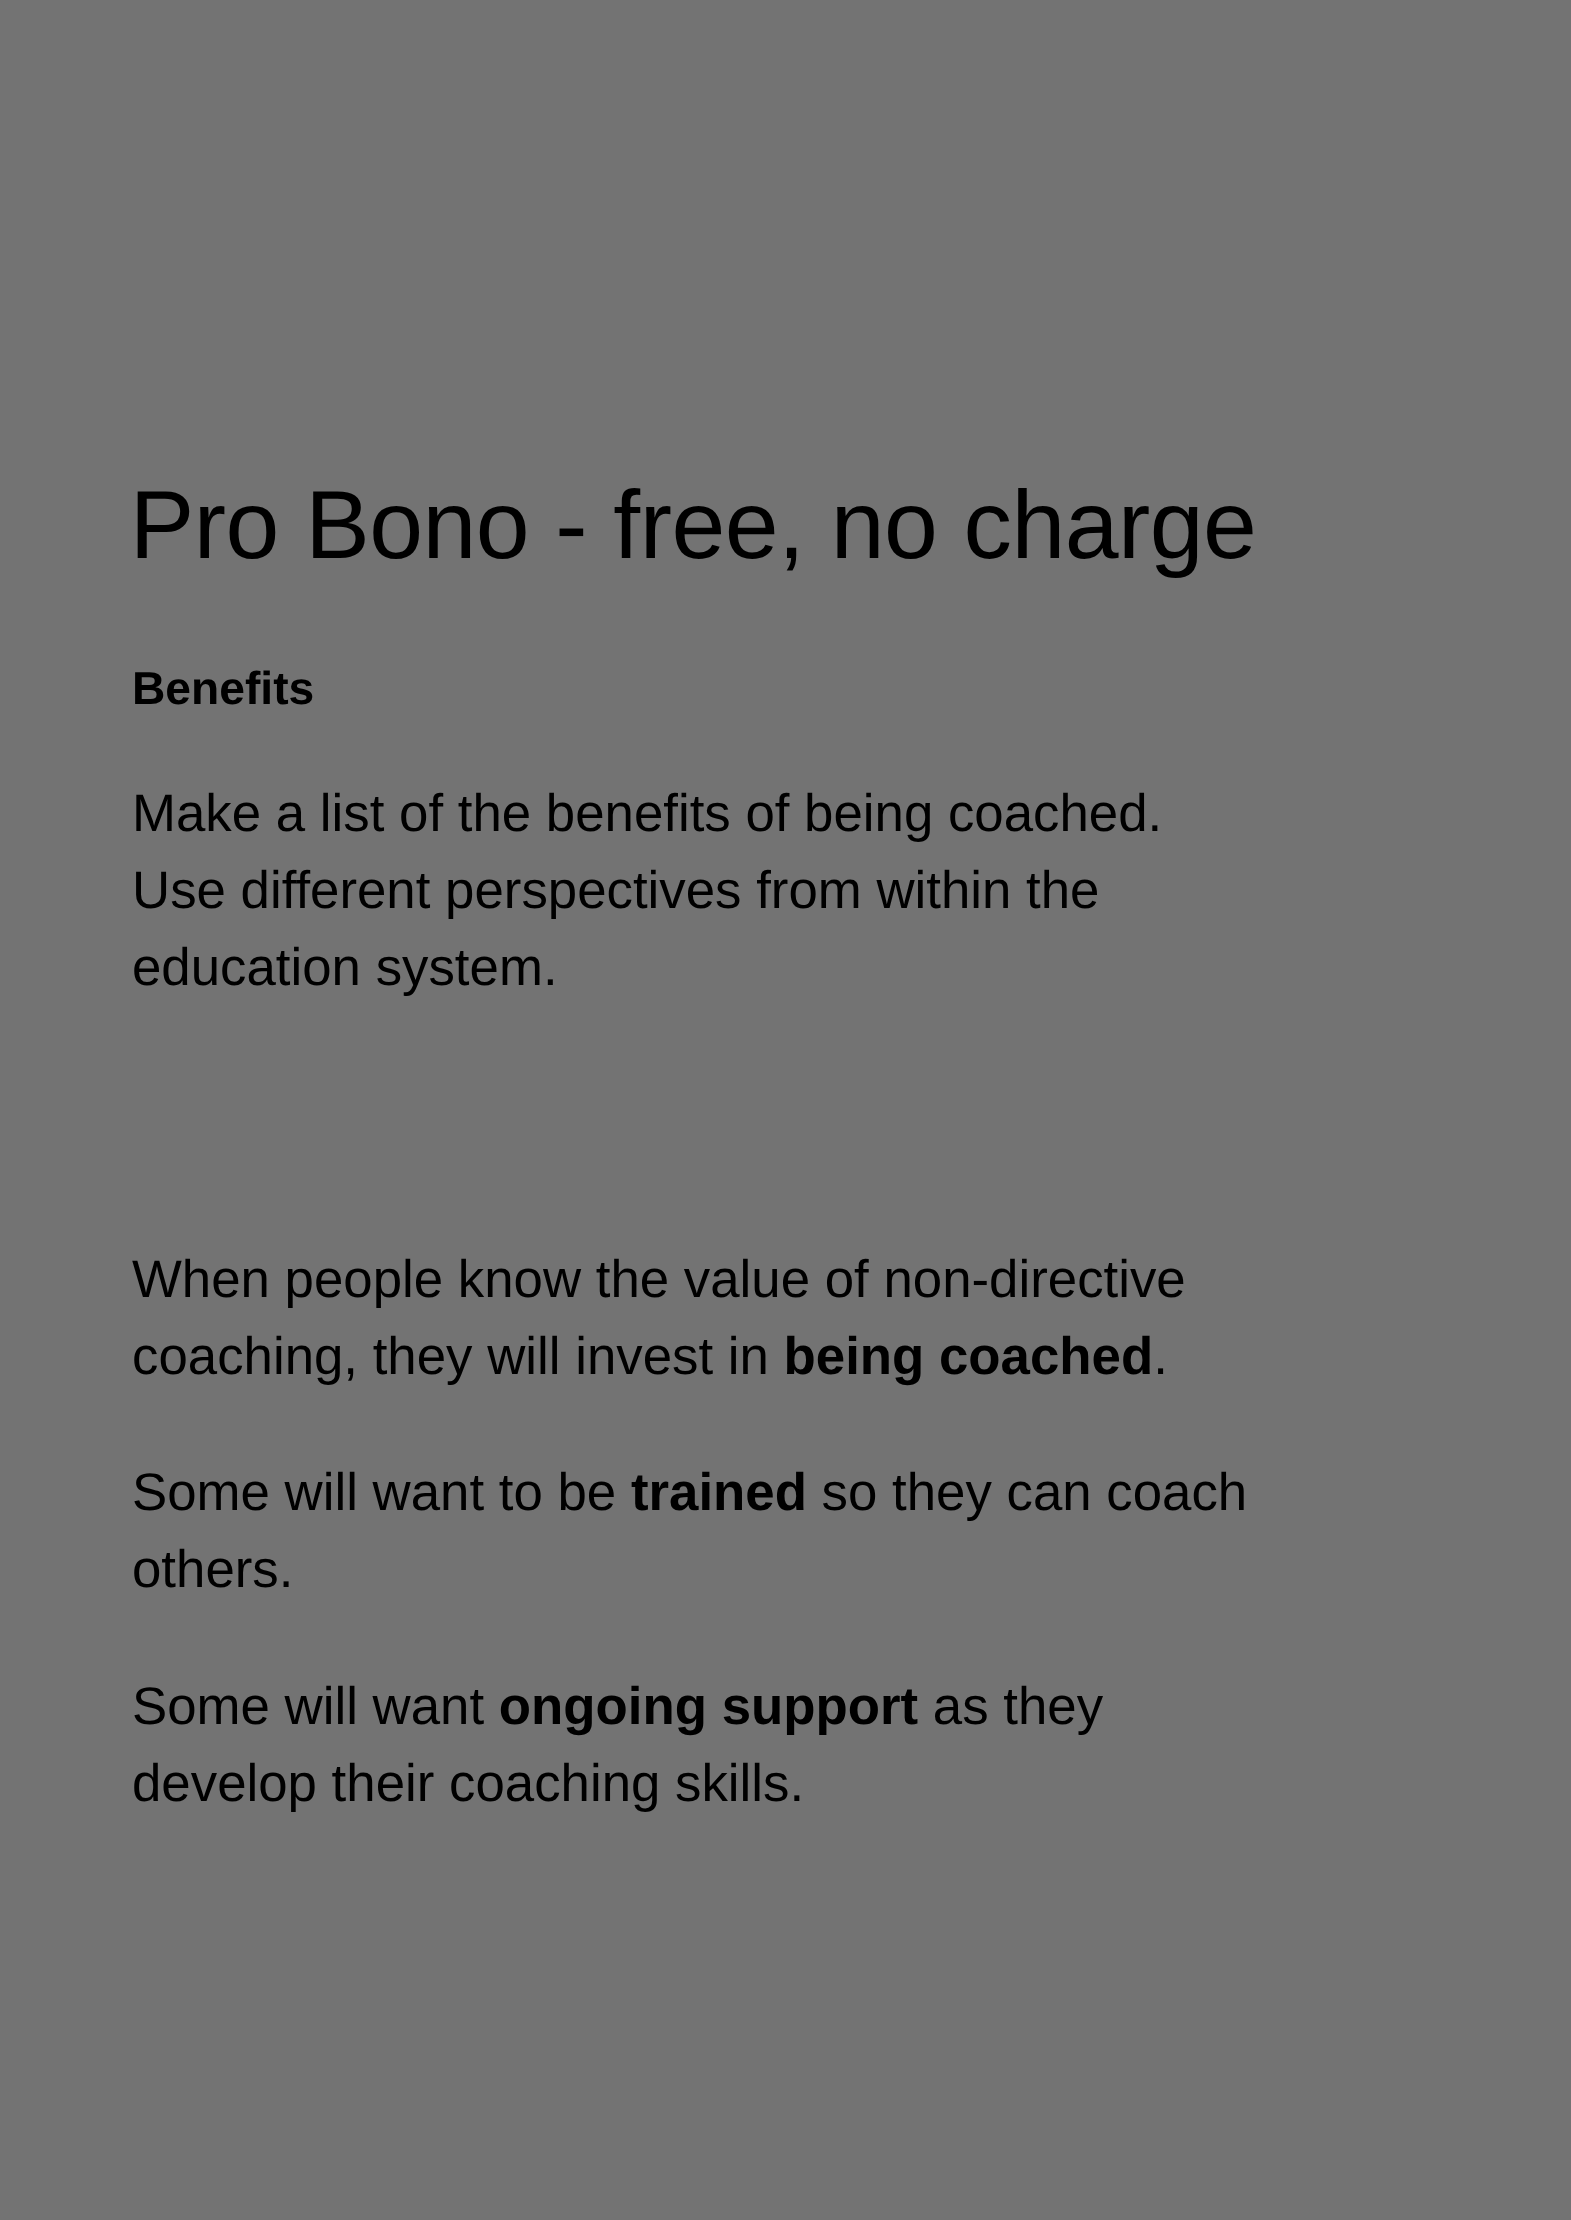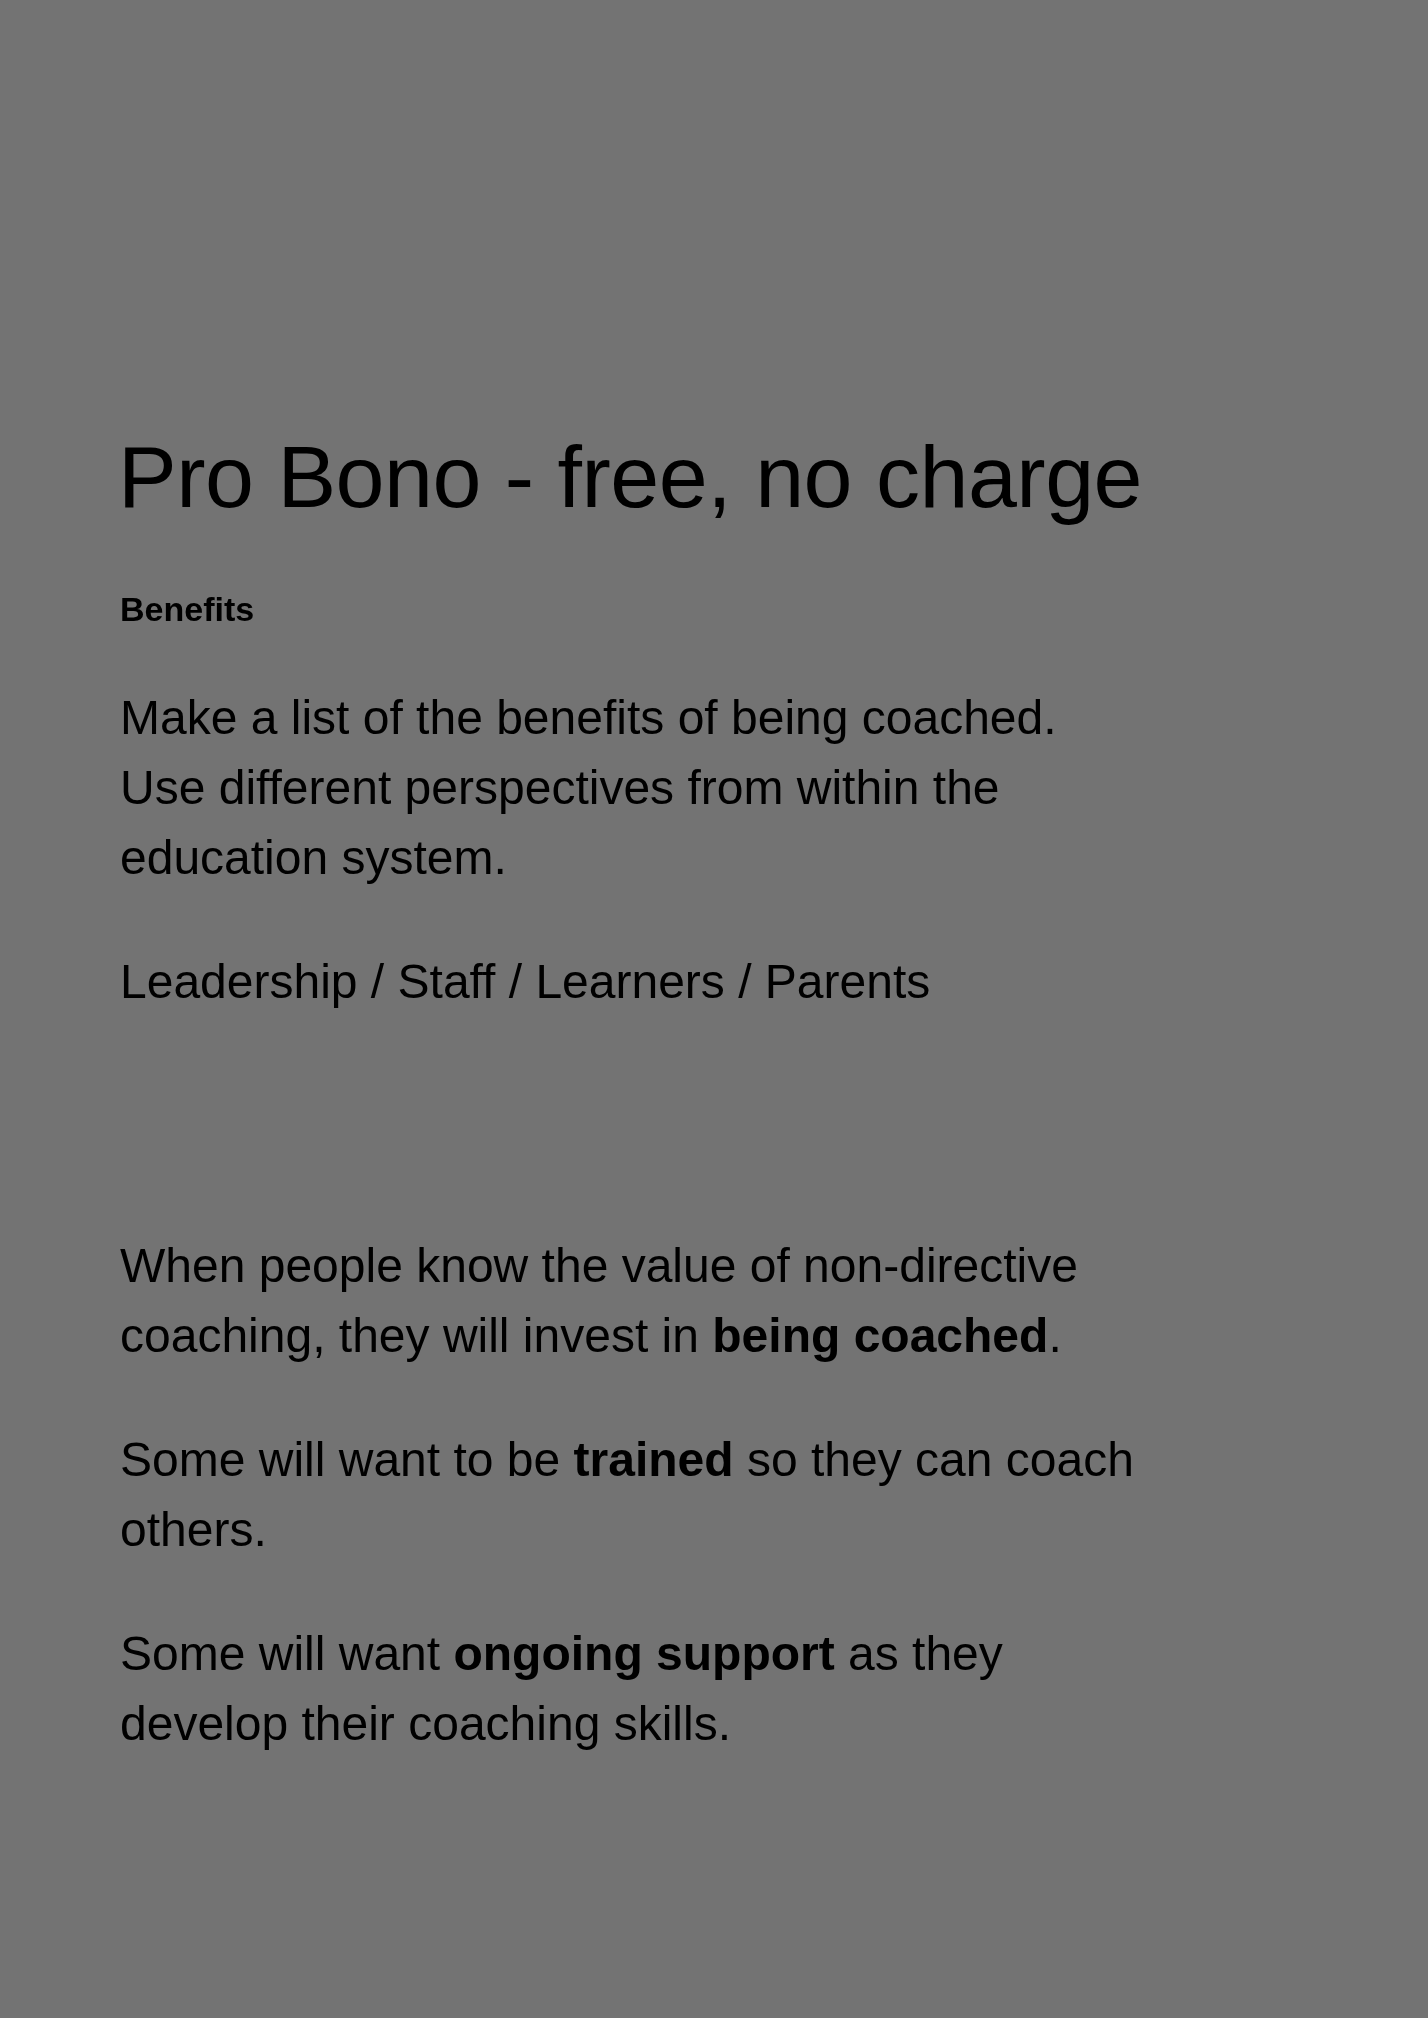--- a/index.html
+++ b/index.html
@@ -40,24 +40,24 @@
 
   
   .body-block {
     position: absolute;
     left: 120px;
     top: 588px;
     width: 1180px;
   }
 
   .section-heading {
-    font-size: 34px;
+    font-size: 42px;
     font-weight: bold;
     line-height: 1.25;
-    margin: 0 0 52px 0;
+    margin: 12px 0 52px 0;
     color: #000000;
   }
 
   .para {
     font-size: 48px;
     line-height: 1.46;
     font-weight: 400;
     margin: 0 0 54px 0;
     color: #000000;
     max-width: 1030px;
@@ -86,21 +86,20 @@
 
   <div class="body-block">
 
     <div class="section-heading">Benefits</div>
 
     <p class="para">
       <span>Make a list of the benefits of being coached. Use</span>
       <span>different perspectives from within the education system.</span>
     </p>
 
-    <p class="para">Leadership / Staff / Learners  / Parents</p>
 
     <div class="gap-block"></div>
 
     <p class="para">
       <span>When people know the value of non-directive coaching, they will invest in </span><b>being coached</b><span>.</span>
     </p>
 
     <p class="para">
       <span>Some will want to be </span><b>trained</b><span> so they can coach others.</span>
     </p>

